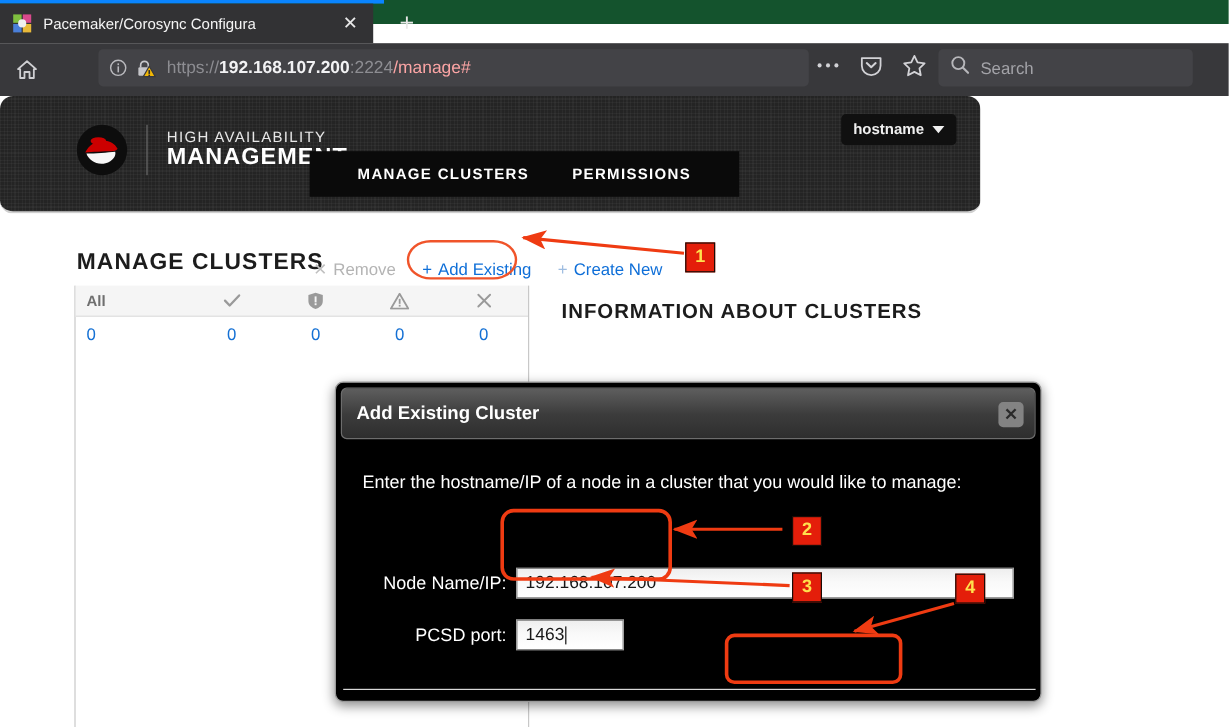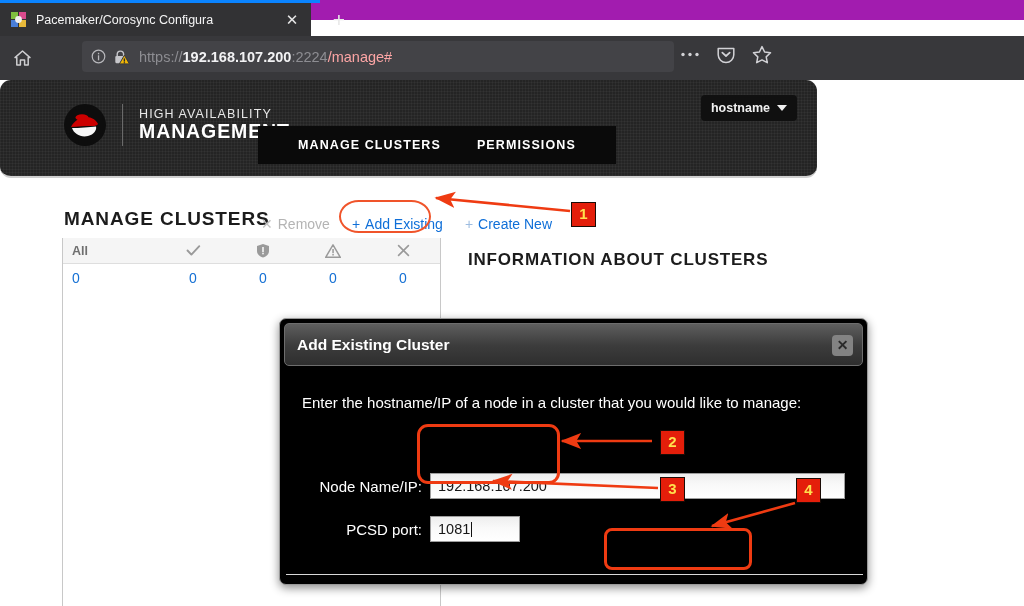--- a/index.html
+++ b/index.html
@@ -7,21 +7,21 @@
     width: 1024px; height: 606px;
     font-family: "Liberation Sans", sans-serif;
     background: #fff;
     overflow: hidden;
   }
   #root { position: relative; width: 1024px; height: 606px; }
 
   
   .browser-top {
     position: absolute; top: 0; left: 0; width: 1024px; height: 20px;
-    background: #a21caf;
+    background: #14532d;
   }
   .accent-line {
     position: absolute; top: 0; left: 0; width: 320px; height: 3px;
     background: #0a84ff;
   }
   .tab {
     position: absolute; top: 3px; left: 0; width: 311px; height: 33px;
     background: #323234;
     display: flex; align-items: center; padding: 0 10px;
     border-radius: 0 0 0 0;
@@ -259,20 +259,29 @@
         <path d="M6.3 7.6 L10 11 L13.7 7.6" fill="none" stroke="#d2d2d6" stroke-width="1.7" stroke-linecap="round" stroke-linejoin="round"></path>
       </svg>
     </span>
     <span>
       <svg width="20" height="19" viewBox="0 0 20 19">
         <path d="M10 1.6 L12.6 7 L18.5 7.8 L14.2 11.9 L15.3 17.7 L10 14.9 L4.7 17.7 L5.8 11.9 L1.5 7.8 L7.4 7 Z" fill="none" stroke="#d2d2d6" stroke-width="1.5" stroke-linejoin="round"></path>
       </svg>
     </span>
   </div>
 
+  <div class="search-box">
+    <span>
+      <svg width="16" height="16" viewBox="0 0 16 16">
+        <circle cx="6.6" cy="6.6" r="5" fill="none" stroke="#b6b6ba" stroke-width="1.6"></circle>
+        <line x1="10.3" y1="10.3" x2="14.7" y2="14.7" stroke="#b6b6ba" stroke-width="1.8" stroke-linecap="round"></line>
+      </svg>
+    </span>
+    <span class="ph">Search</span>
+  </div>
 
   <div class="page">
 
     <div class="hdr">
       <div class="brand">
         <span class="rh-logo">
           <svg width="50" height="50" viewBox="0 0 50 50">
             <circle cx="25" cy="25" r="21" fill="#0d0d0d"></circle>
             <path d="M11 27 c3-6 9-10 15-10 c6 0 10 3 12 7 c-1 1.5-3 2-5 2 c-7 0-16 0.6-22 1 Z" fill="#cc0000"></path>
             <path d="M12 28 c7 0 18-1 24-1.6 c1 3.4-2 8-8 9.6 c-7 1.8-14-2-16-8 Z" fill="#f7f7f7"></path>
@@ -367,21 +376,21 @@
       <div class="modal-prompt">Enter the hostname/IP of a node in a cluster that you would like to manage:</div>
 
       <div class="frow" style="left:22px; top:103px;">
         <span class="flabel" style="width:120px;">Node Name/IP:</span>
         <span class="finput" style="width:415px; margin-left:8px;">192.168.107.200</span>
       </div>
 
       <div class="frow" style="left:22px; top:146px;">
         <span class="flabel" style="width:120px;">PCSD port:</span>
         <span class="finput" style="width:90px; margin-left:8px;">
-            <span>1081</span>
+            <span>1463</span>
             <i class="caret-text"></i>
           </span>
       </div>
 
       <div class="modal-sep"></div>
 
     </div>
   </div>
 
   <div class="ann-ellipse" style="left:339px; top:200px; width:92px; height:33px;"></div>

